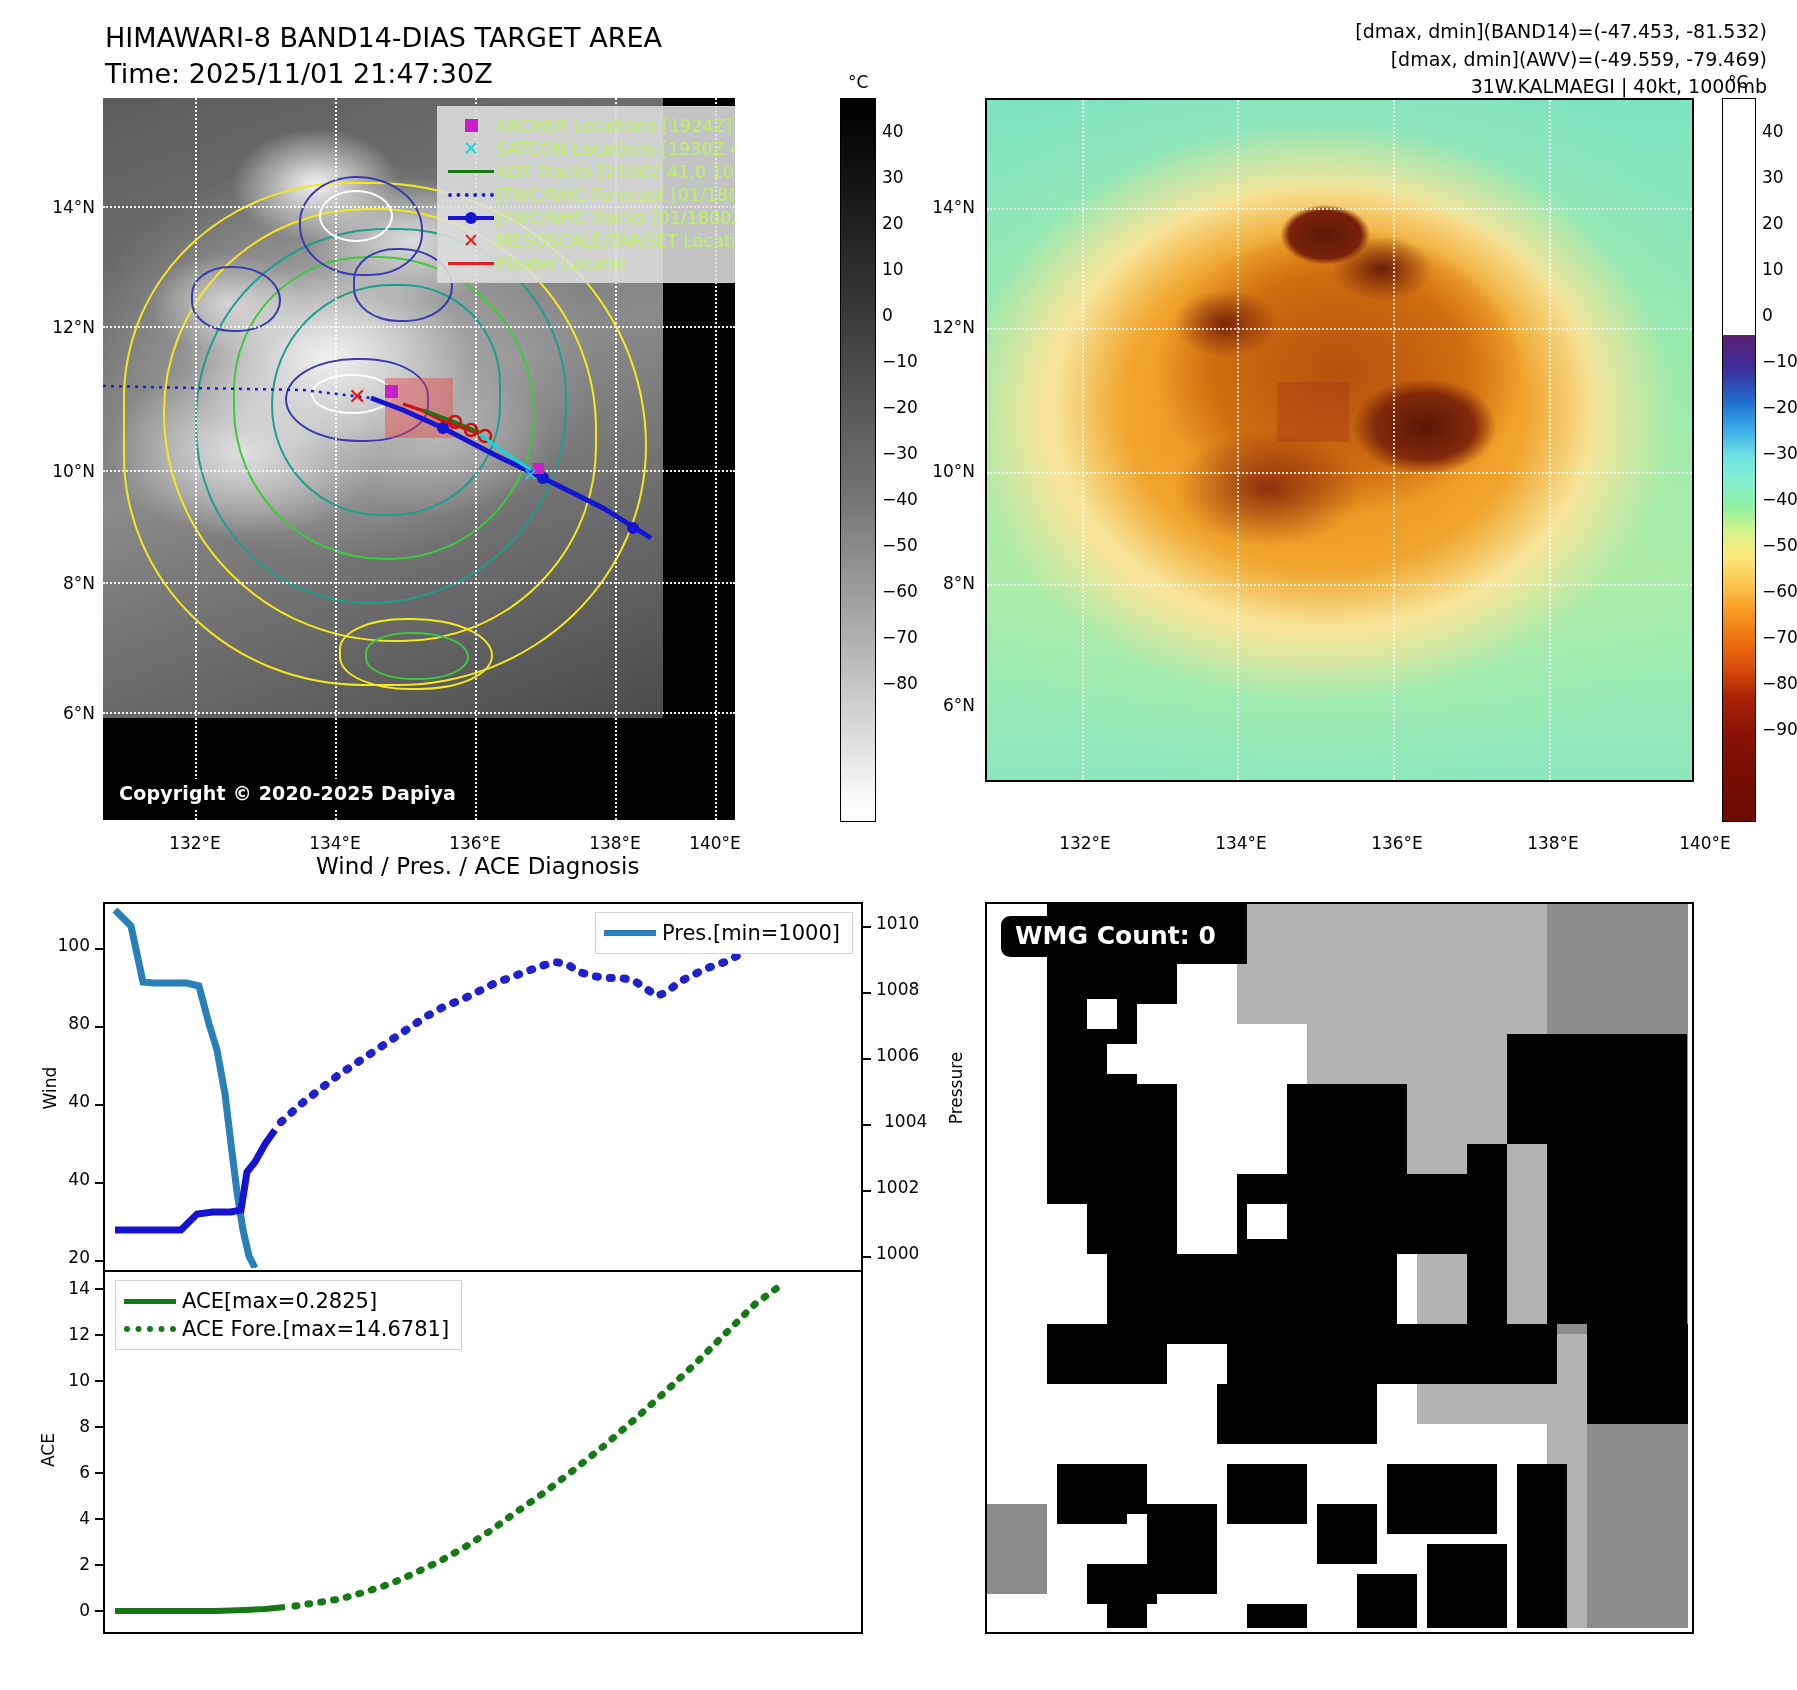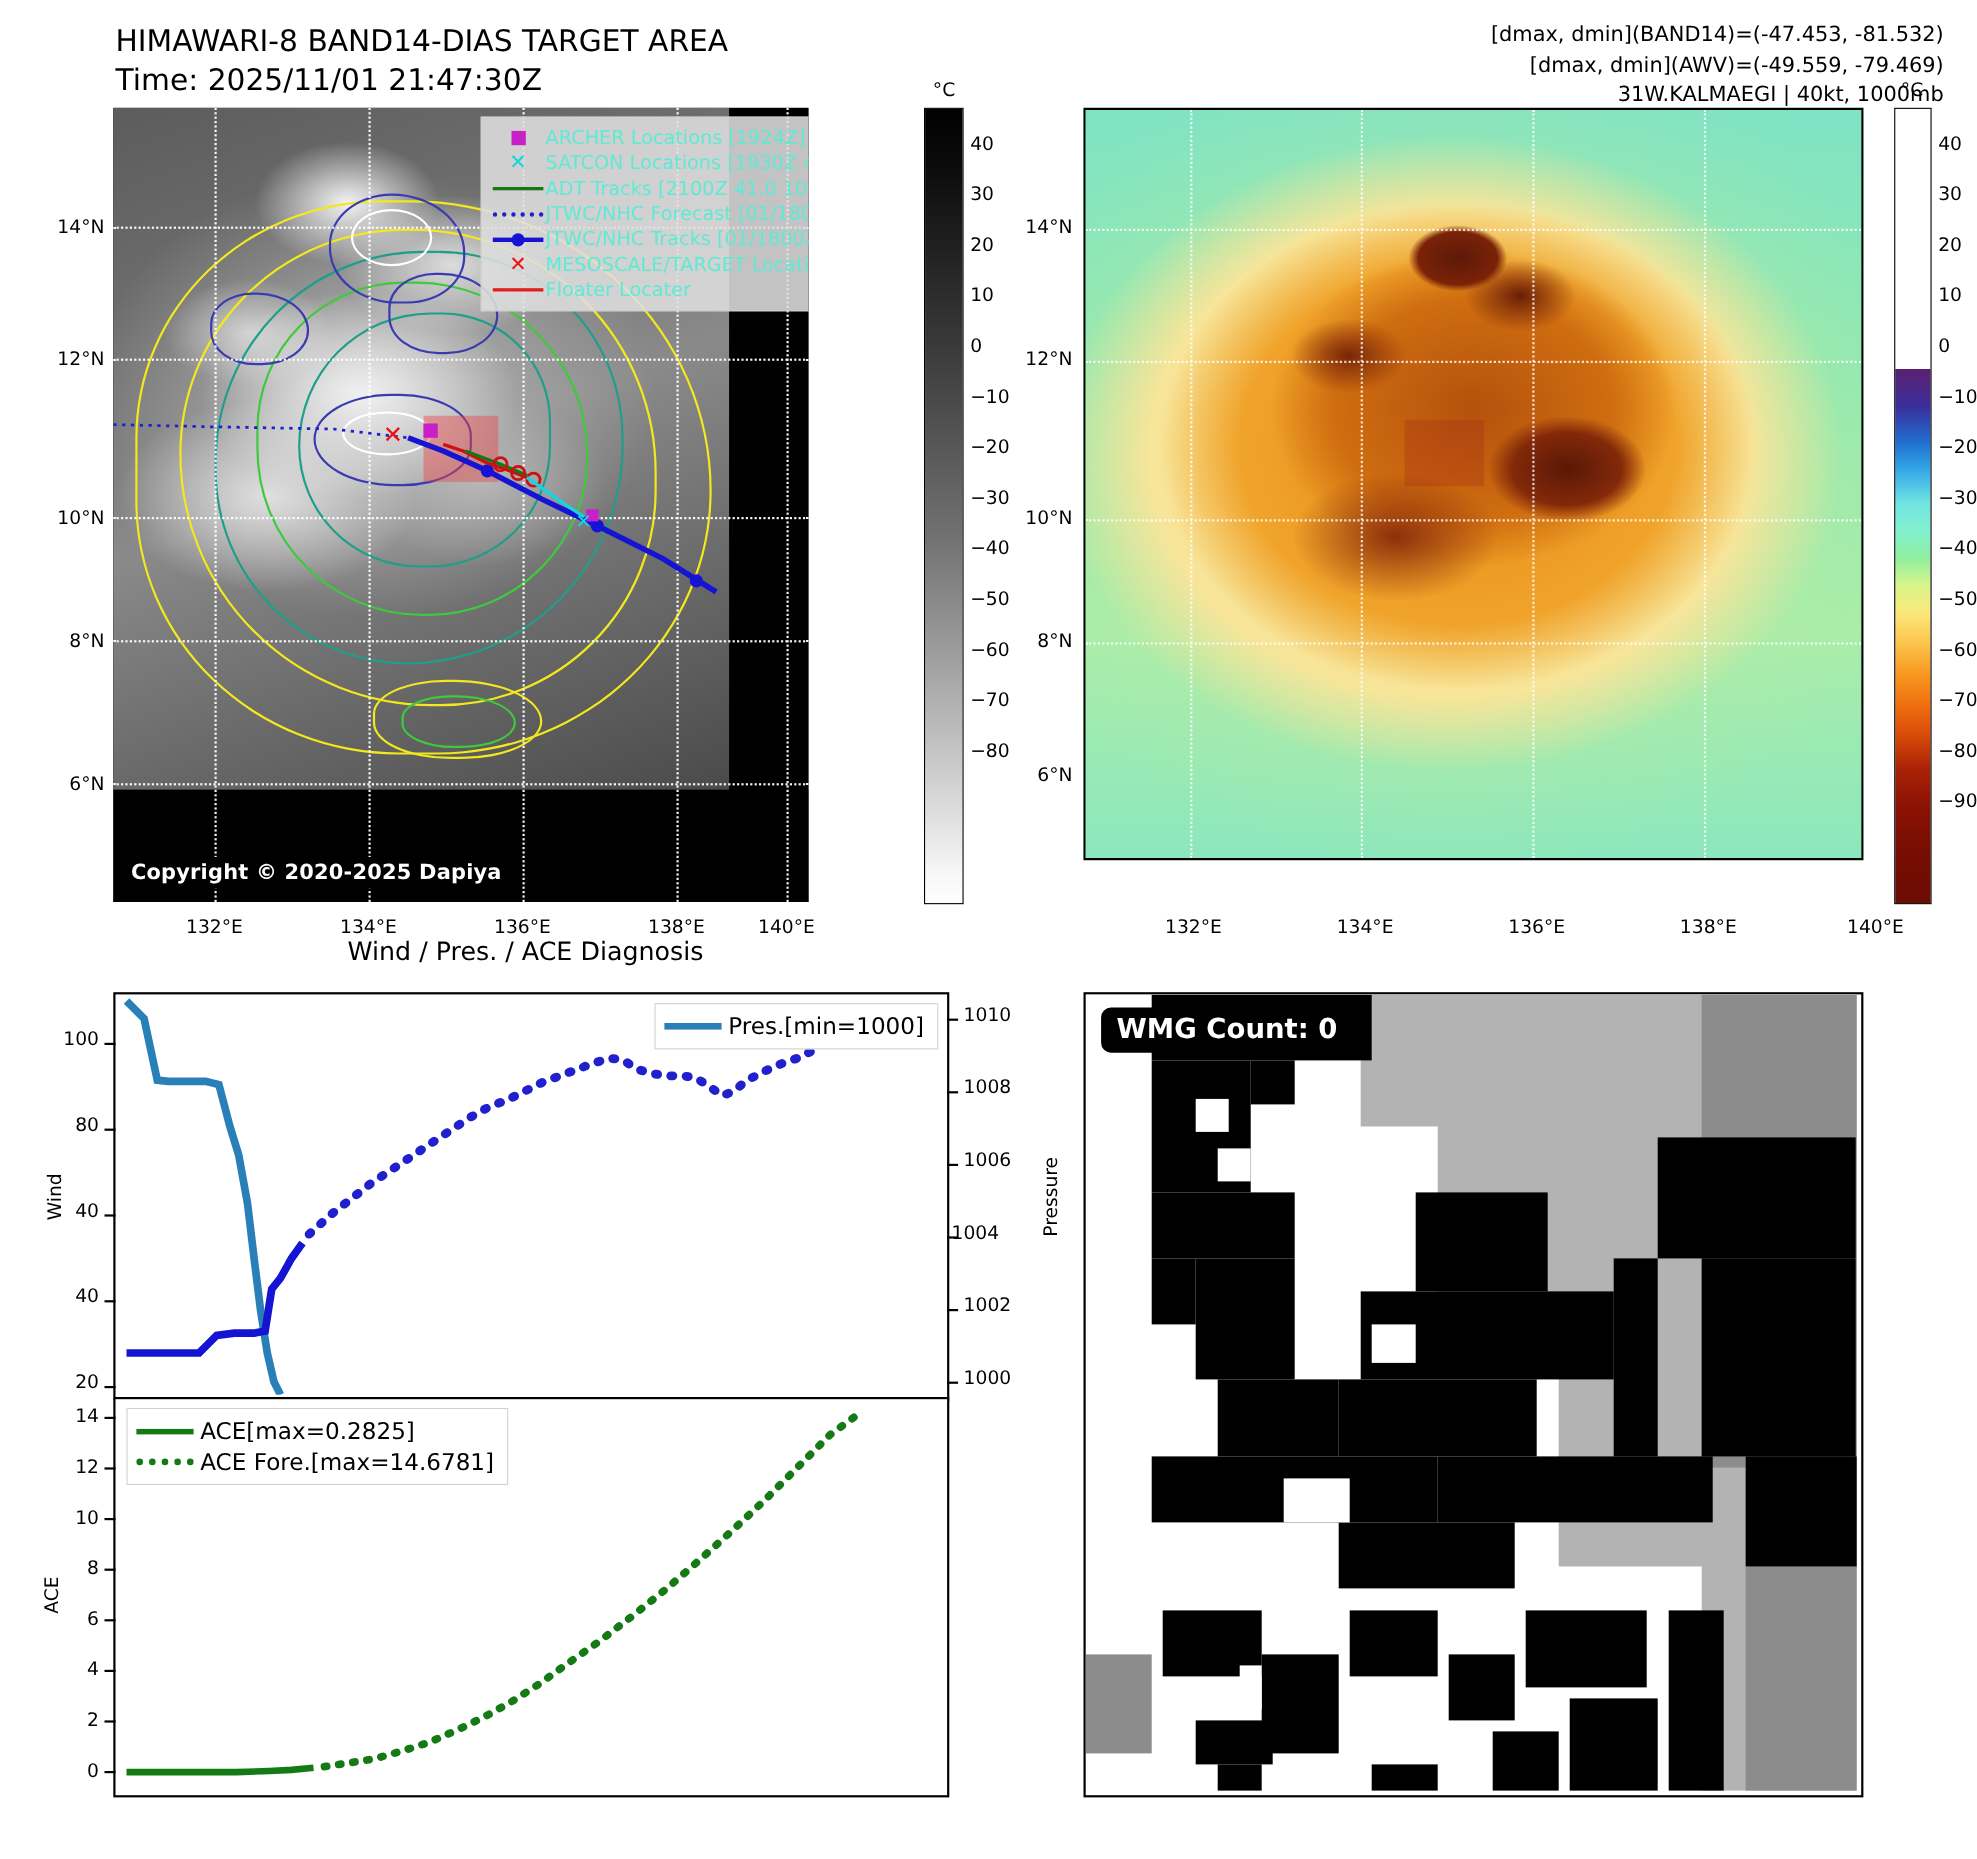--- a/index.html
+++ b/index.html
@@ -37,21 +37,21 @@
   .cw{border-color:#ffffff;}
 
   #copyright{position:absolute;left:8px;bottom:12px;background:#000;color:#fff;
       font-size:19px;font-weight:bold;padding:3px 10px 4px 8px;border-radius:3px;letter-spacing:.2px;}
 
   
   #p1-legend{position:absolute;left:334px;top:8px;background:rgba(222,222,222,.88);
       border:1px solid #cfcfcf;padding:7px 10px 7px 8px;}
   #p1-legend .row{display:flex;align-items:center;height:23px;}
   #p1-legend .key{width:50px;flex:0 0 50px;display:flex;align-items:center;justify-content:center;}
-  #p1-legend .lab{font-size:17.5px;color:#5eead4;white-space:nowrap;}
+  #p1-legend .lab{font-size:17.5px;color:#bef264;white-space:nowrap;}
   .k-sq{width:13px;height:13px;background:#c81fc8;display:block;}
   .k-x{color:#12d6e0;font-size:19px;font-weight:bold;line-height:1;}
   .k-x.red{color:#ee1111;}
   .k-line{width:46px;height:0;border-top:3px solid #137a13;}
   .k-line.red{border-top:3px solid #e02020;}
   .k-dot{width:46px;height:0;border-top:4px dotted #2020cc;}
   .k-lmark{width:46px;height:4px;background:#1414d2;position:relative;}
   .k-lmark:after{content:"";position:absolute;left:17px;top:-4px;width:12px;height:12px;border-radius:50%;background:#1414d2;}
 
   
@@ -345,21 +345,21 @@
 <div class="ylab" style="left:10px;top:935px;width:80px;">100</div>
 <div class="ylab" style="left:10px;top:1013px;width:80px;">80</div>
 <div class="ylab" style="left:10px;top:1091px;width:80px;">40</div>
 <div class="ylab" style="left:10px;top:1169px;width:80px;">40</div>
 <div class="ylab" style="left:10px;top:1247px;width:80px;">20</div>
 <div class="ylab-rot" style="left:-10px;top:1078px;width:120px;text-align:center;">Wind</div>
 
 <div class="xlab" style="left:876px;top:913px;width:80px;text-align:left;">1010</div>
 <div class="xlab" style="left:876px;top:979px;width:80px;text-align:left;">1008</div>
 <div class="xlab" style="left:876px;top:1045px;width:80px;text-align:left;">1006</div>
-<div class="xlab" style="left:865px;top:1111px;width:80px;text-align:left;">1004</div>
+<div class="xlab" style="left:884px;top:1111px;width:80px;text-align:left;">1004</div>
 <div class="xlab" style="left:876px;top:1177px;width:80px;text-align:left;">1002</div>
 <div class="xlab" style="left:876px;top:1243px;width:80px;text-align:left;">1000</div>
 <div class="ylab-rot" style="left:896px;top:1078px;width:120px;text-align:center;">Pressure</div>
 
 <div class="abs" id="ace-axes">
   <div class="tick" style="left:-10px;top:16px;width:10px;height:2px;"></div>
   <div class="tick" style="left:-10px;top:62px;width:10px;height:2px;"></div>
   <div class="tick" style="left:-10px;top:108px;width:10px;height:2px;"></div>
   <div class="tick" style="left:-10px;top:154px;width:10px;height:2px;"></div>
   <div class="tick" style="left:-10px;top:200px;width:10px;height:2px;"></div>

